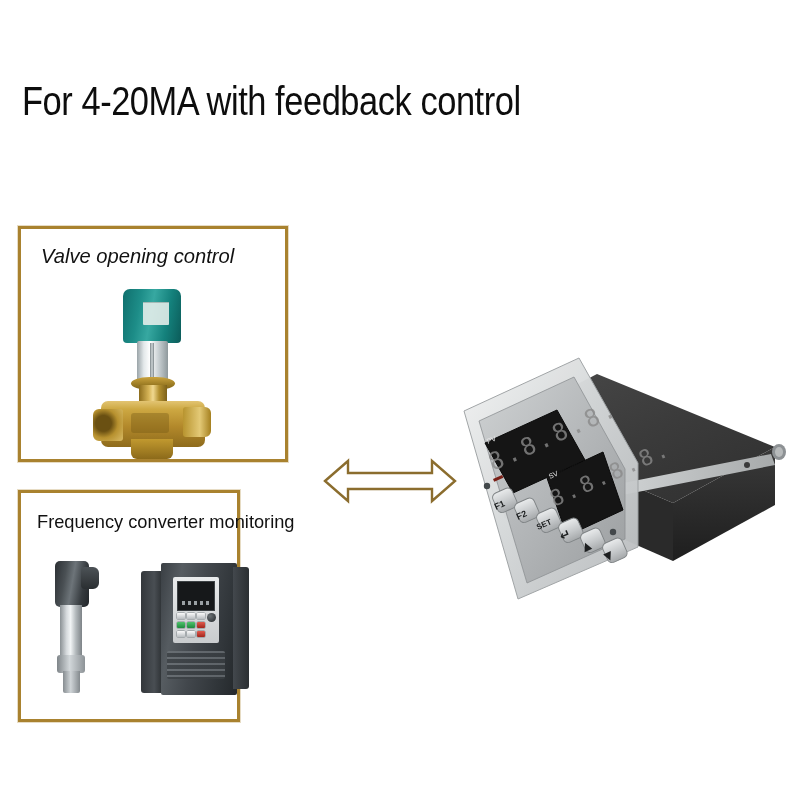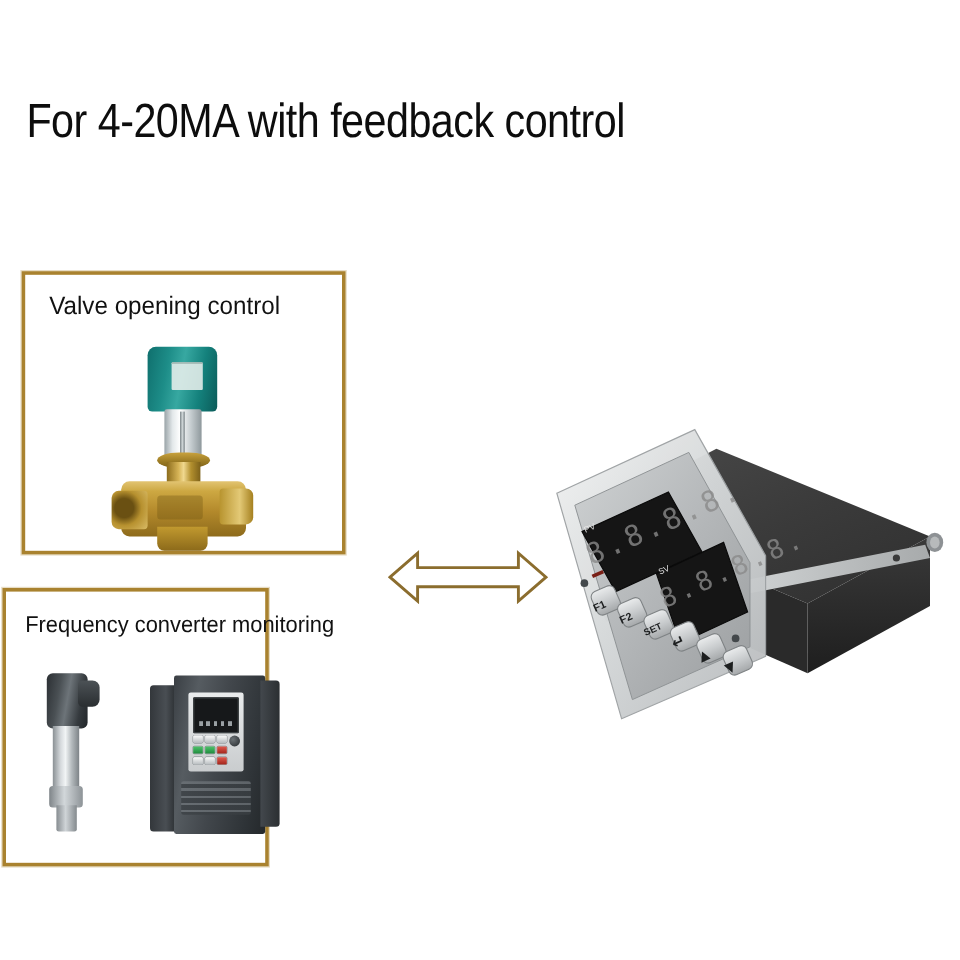--- a/index.html
+++ b/index.html
@@ -33,22 +33,22 @@
   }
 
   
   .feature-card {
     position: absolute;
     box-sizing: border-box;
     background: #ffffff;
     border: 3px solid #a9822f;
     box-shadow: 0 0 0 1px #e7dcc4;
   }
-  #card-valve   { left: 18px; top: 226px; width: 270px; height: 236px; }
-  #card-vfd     { left: 2px; top: 490px; width: 222px; height: 232px; }
+  #card-valve   { left: 18px; top: 226px; width: 270px; height: 236px; font-style: italic; }
+  #card-vfd     { left: 18px; top: 490px; width: 222px; height: 232px; }
 
   .card-label {
     position: absolute;
     left: 20px;
     font-size: 21px;
     color: #111111;
     white-space: nowrap;
     transform: scaleX(0.96);
     transform-origin: left center;
   }

